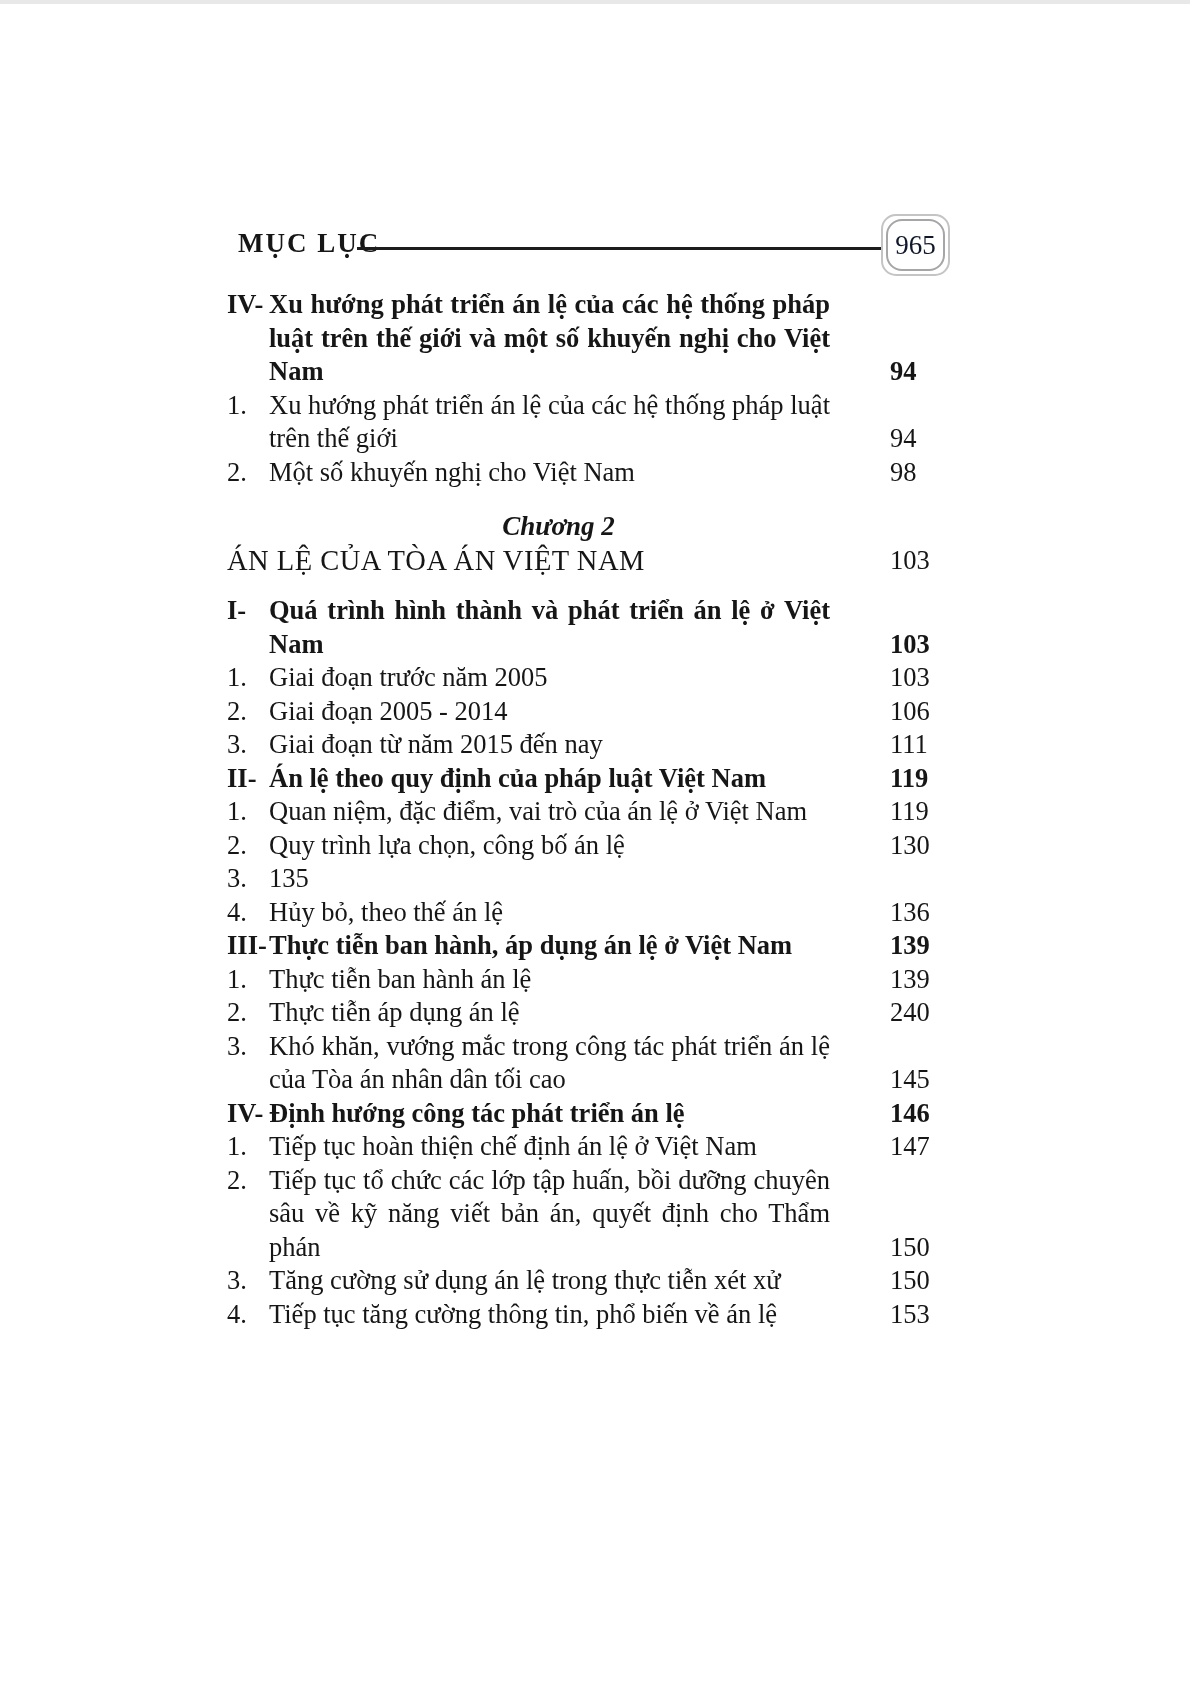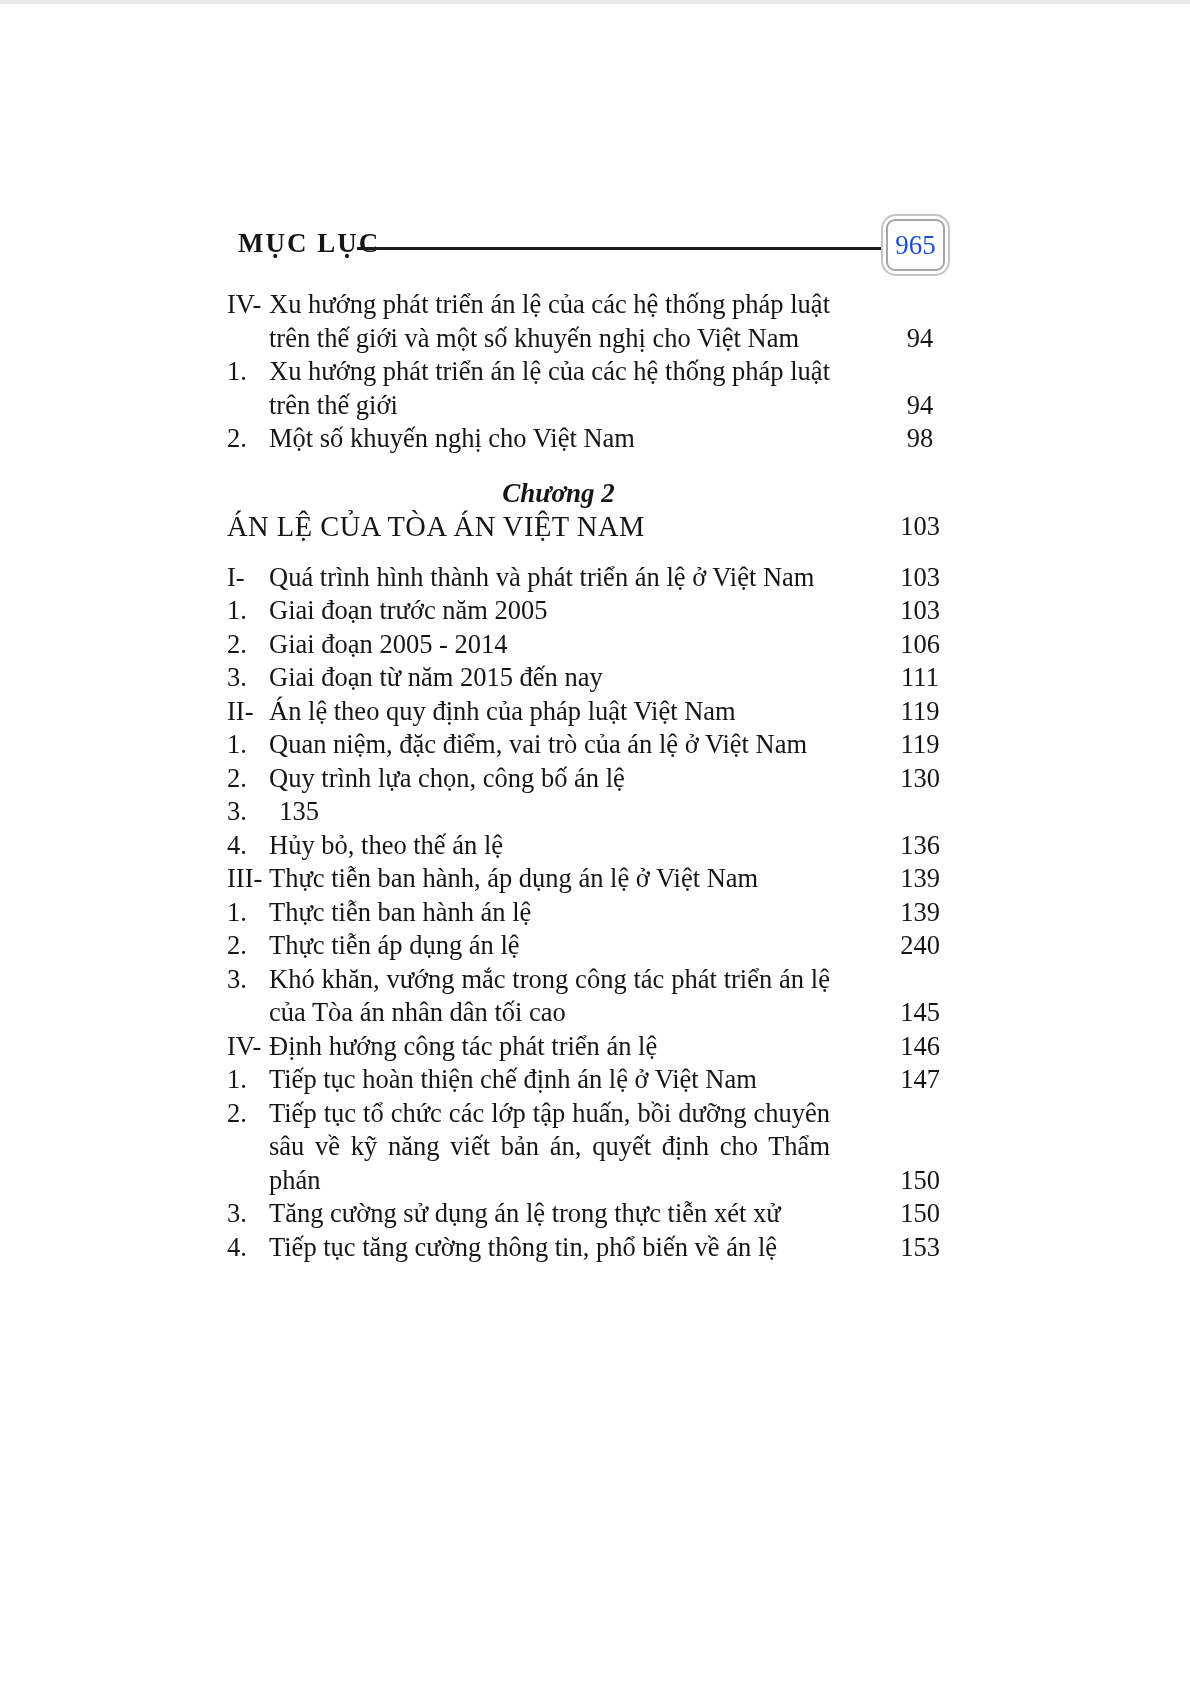--- a/index.html
+++ b/index.html
@@ -24,37 +24,37 @@
   }
   .pagenum-box-outer {
     position:absolute; left:881px; top:210px;
     width:69px; height:62px;
     border:2px solid #c4c4c4; border-radius:15px;
     box-sizing:border-box; padding:3px;
     background:#ffffff;
   }
   .pagenum-box-inner {
     width:100%; height:100%;
-    border:2px solid #a6a6a6; border-radius:9px;
+    border:2px solid #a6a6a6; border-radius:16px;
     box-sizing:border-box;
     display:flex; align-items:center; justify-content:center;
-    font-size:27px; color:#1d4ed8;
+    font-size:27px; color:#0f172a;
   }
 
   
   .toc {
     position:absolute; left:227px; top:284px;
     width:723px;
     font-size:26.5px; line-height:33.5px;
   }
   .toc-row { display:flex; }
-  .toc-row.bold { font-weight:normal; }
+  .toc-row.bold { font-weight:bold; }
   .toc-label { width:42px; flex:none; white-space:nowrap; }
   .toc-text  { flex:1; text-align:justify; padding-right:60px; }
-  .toc-page  { width:60px; flex:none; text-align:center; align-self:flex-end; }
+  .toc-page  { width:60px; flex:none; text-align:left; align-self:flex-end; }
 
   .chapter-block { margin-top:21px; margin-bottom:17px; }
   .chapter-line { display:flex; }
   .chapter-label {
     flex:1; text-align:center;
     font-style:italic; font-size:27px;font-weight:bold;
   }
   .chapter-title {
     flex:1; 
     font-size:28.5px; letter-spacing:0.5px;

